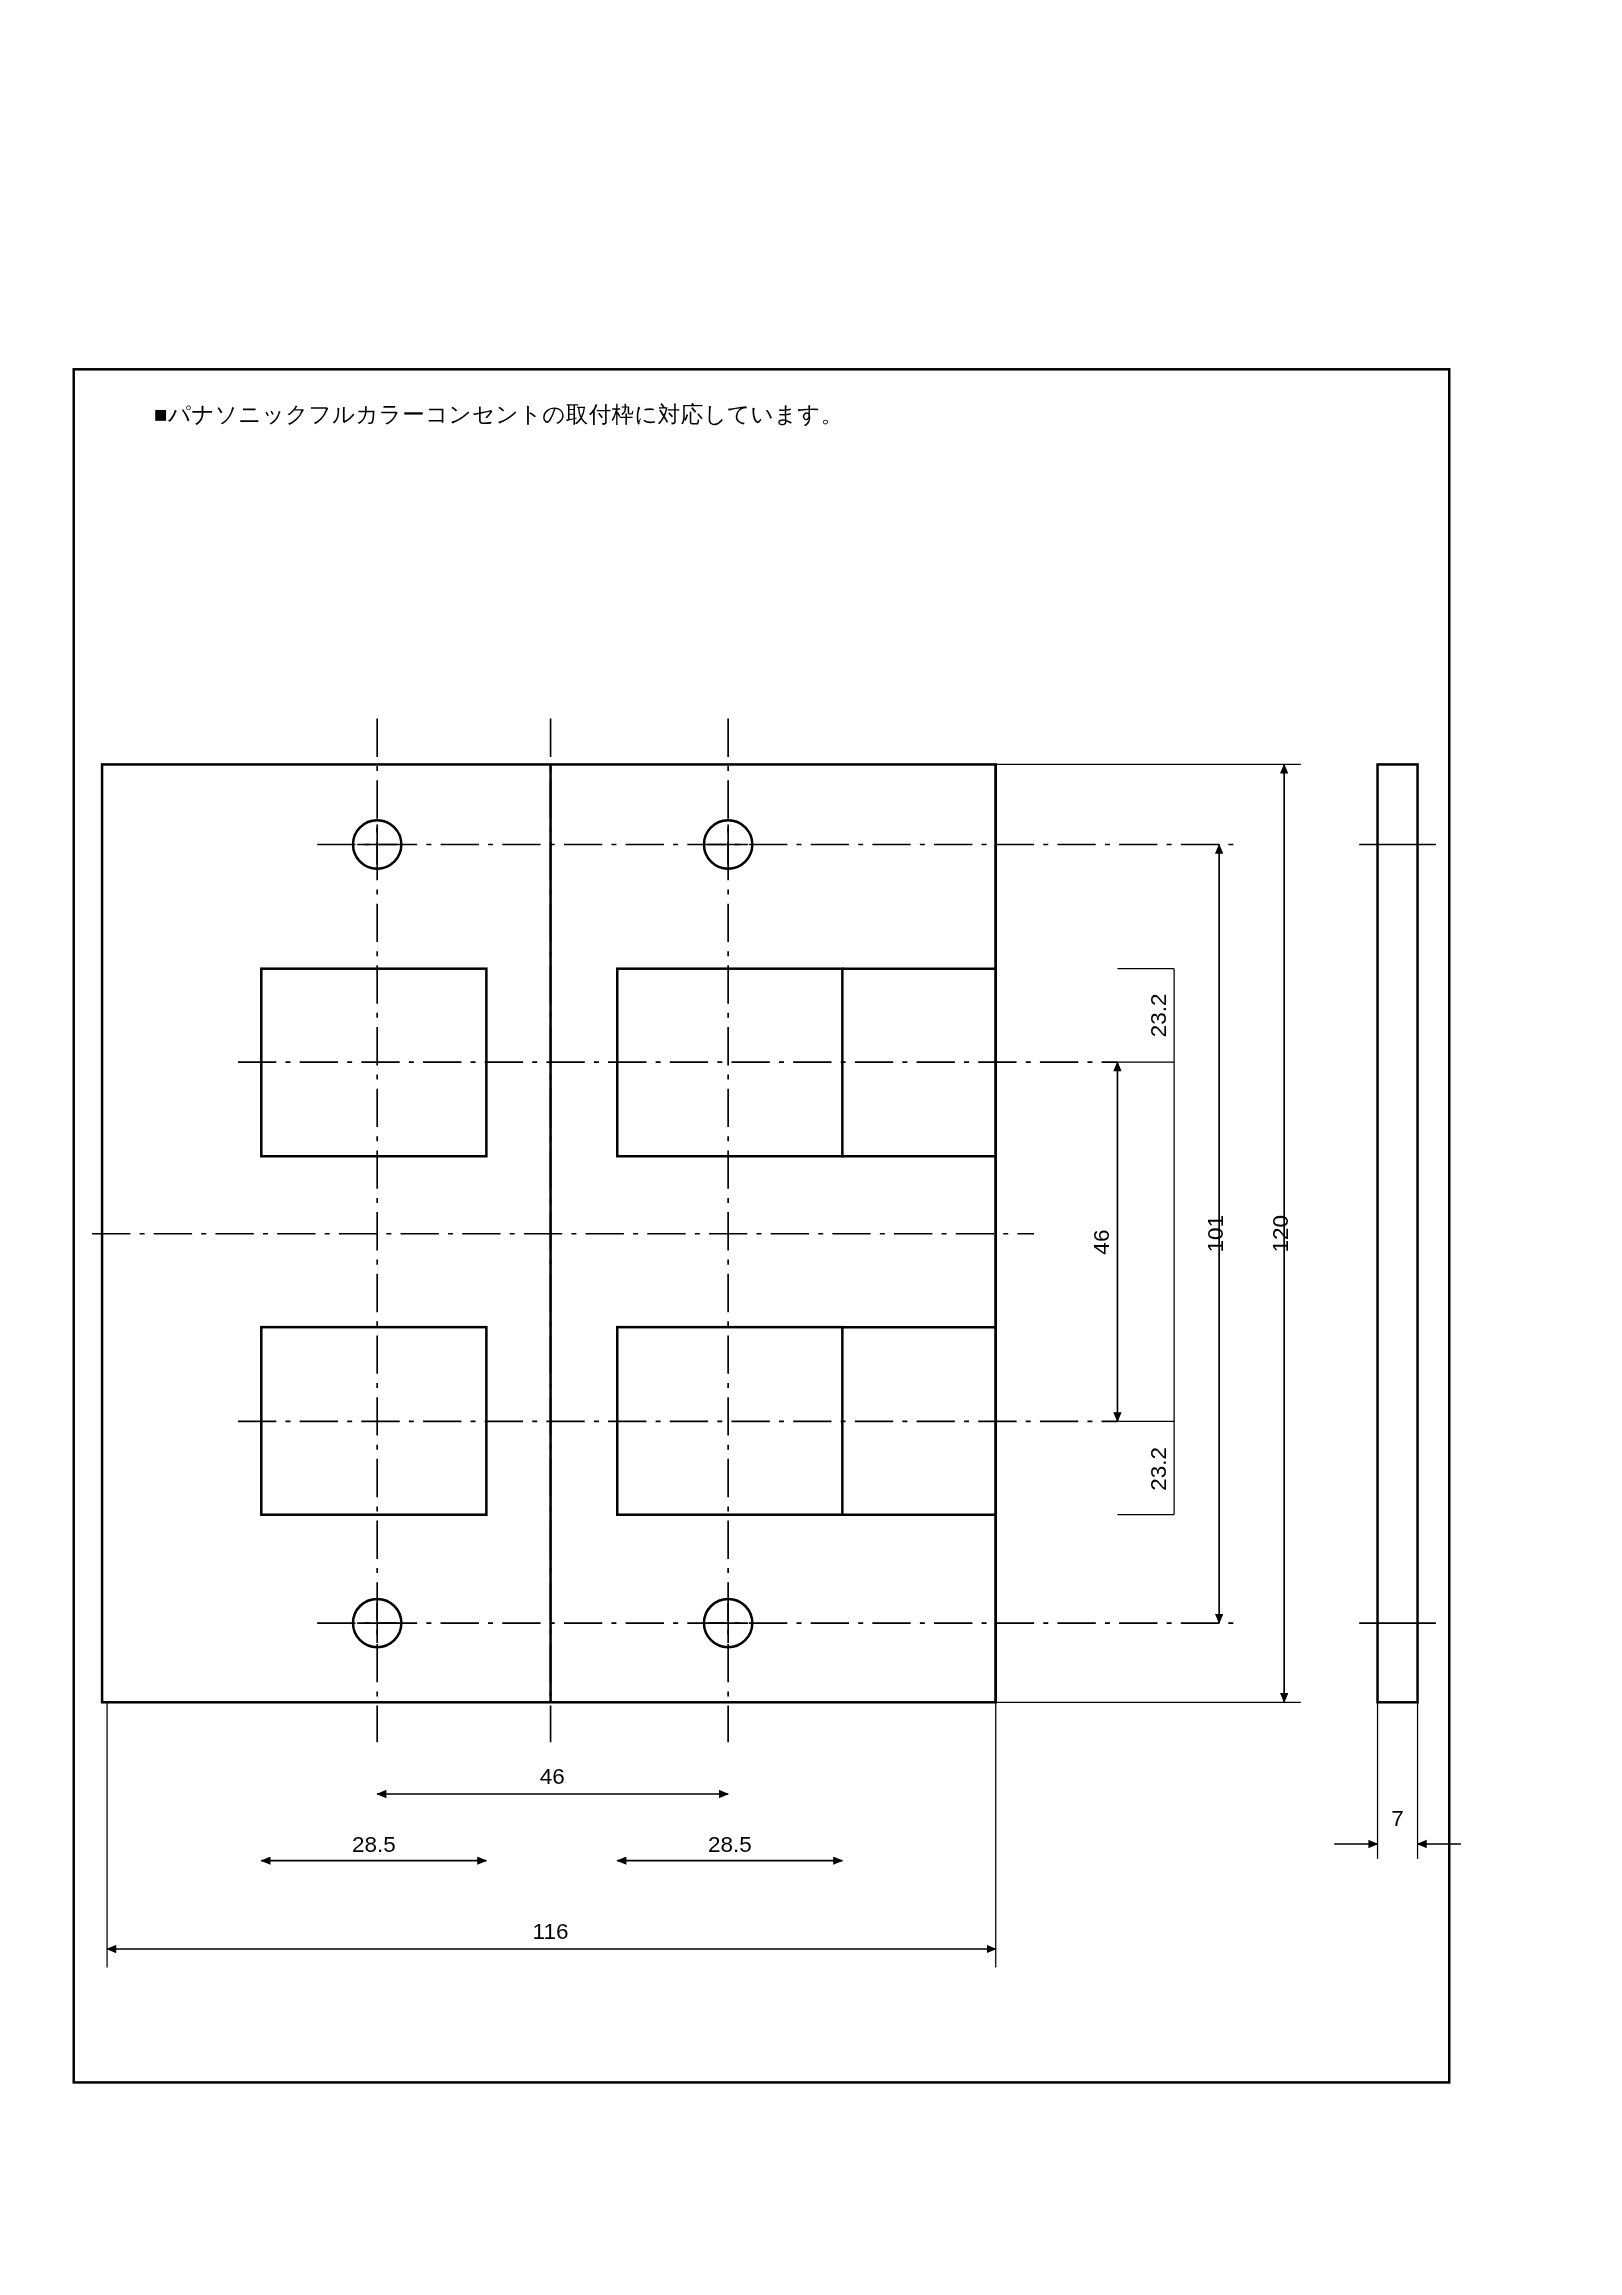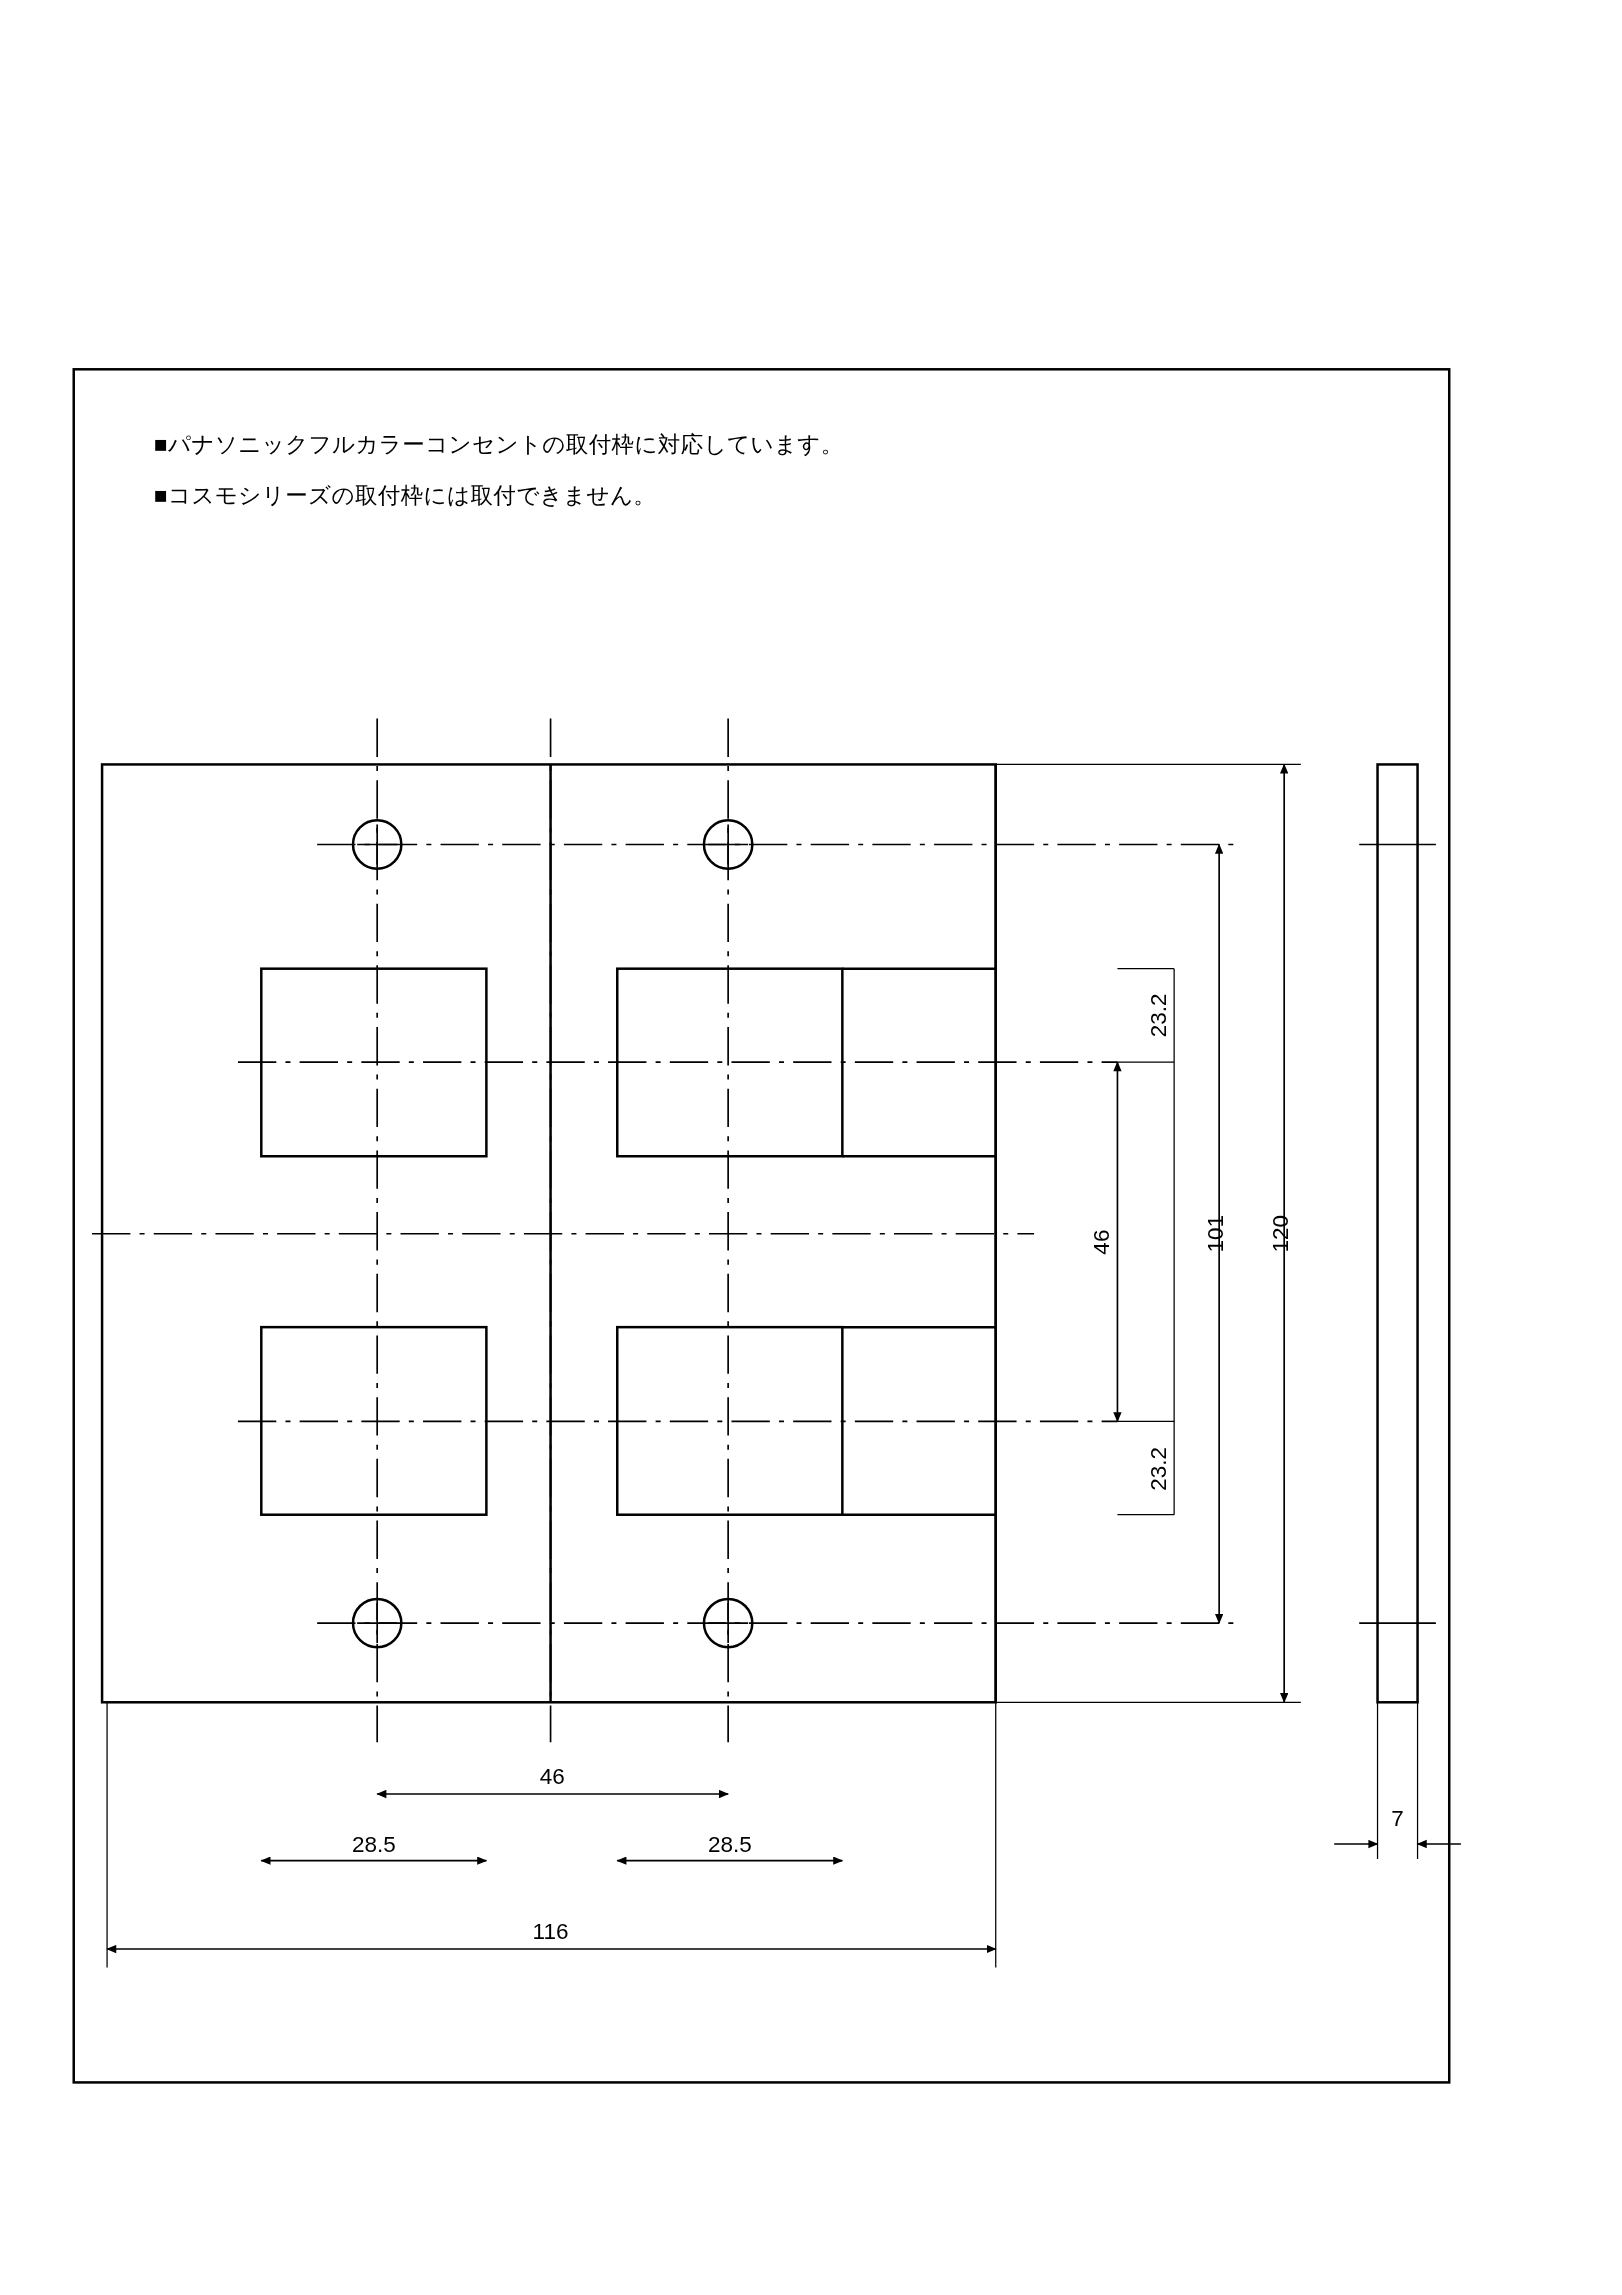--- a/index.html
+++ b/index.html
@@ -19,21 +19,20 @@
     position: absolute;
     left: 0; top: 0;
     width: 1623px;
     height: 2295px;
   }
   .notes {
     position: absolute;
     left: 154px;
     top: 404px;
     width: 1251px;
-    margin-top: 30px;
   }
   .note-line {
     font-size: 22.5px;
     line-height: 1.0;
     margin-bottom: 28px;
     white-space: nowrap;
     letter-spacing: 0.4px;
   }
   svg { display:block; }
   .dimtext {
@@ -152,17 +151,16 @@
     <line x1="1600" y1="2212" x2="1652" y2="2212" stroke="#000" stroke-width="2" marker-end="url(#arrowEnd)"></line>
     <line x1="1752" y1="2212" x2="1700" y2="2212" stroke="#000" stroke-width="2" marker-end="url(#arrowEnd)"></line>
     <line x1="1652" y1="2042" x2="1652" y2="2230" stroke="#000" stroke-width="1.5"></line>
     <line x1="1700" y1="2042" x2="1700" y2="2230" stroke="#000" stroke-width="1.5"></line>
     <text class="dimtext" x="1676" y="2190" text-anchor="middle">7</text>
 
   </svg>
 
   <div class="notes">
     <div class="note-line">■パナソニックフルカラーコンセントの取付枠に対応しています。</div>
-    <div class="note-line">■コスモシリーズの取付枠には取付できません。</div>
   </div>
 
 </div>
 
 
 </body></html>

